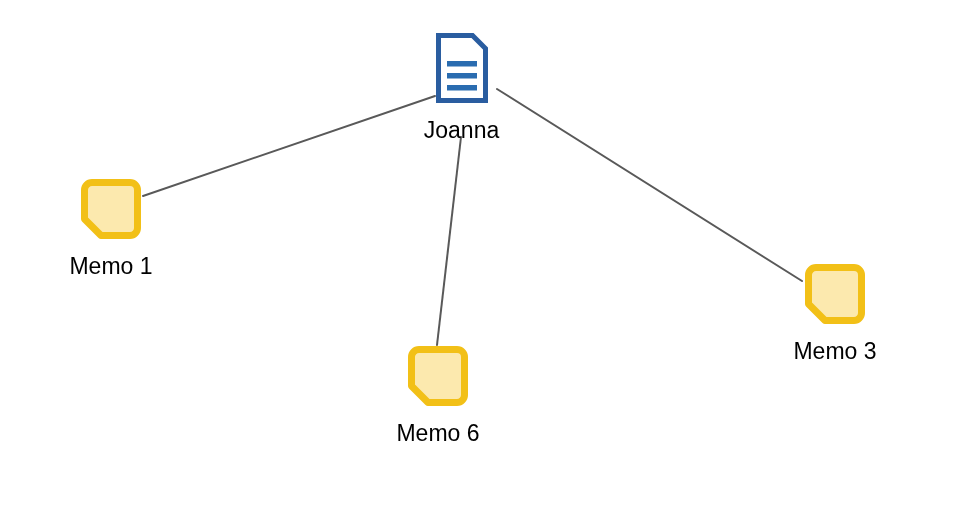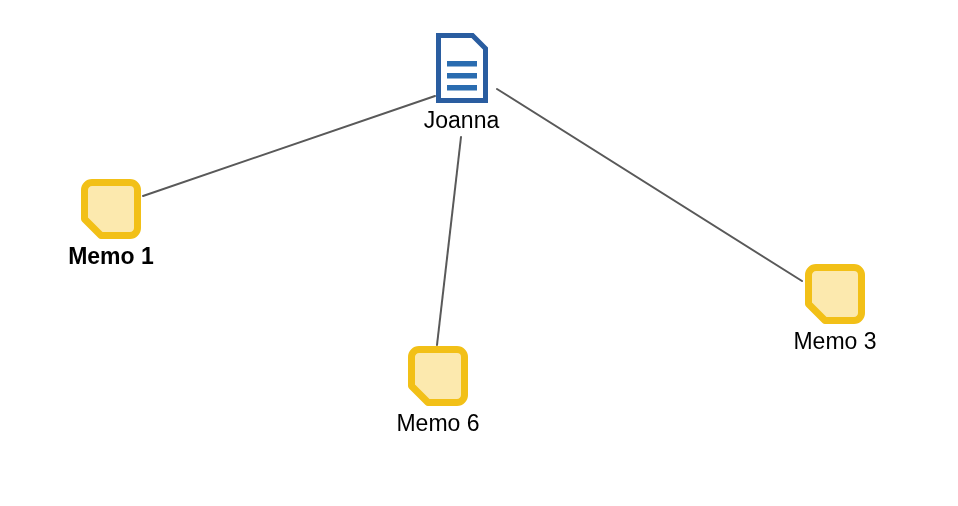--- a/index.html
+++ b/index.html
@@ -29,36 +29,36 @@
   .node {
     position: absolute;
     display: flex;
     flex-direction: column;
     align-items: center;
   }
   .node-graphic {
     display: block;
   }
   .node-label {
-    margin-top: 2px;
+    margin-top: 12px;
     color: #000000;
     font-size: 23px;
     line-height: 30px;
     font-family: "Liberation Sans", sans-serif;
     white-space: nowrap;
     letter-spacing: 0px;
   }
   
   #node-joanna {
     left: 389px;
     top: 33px;
     width: 145px;
   }
   
-  #node-memo-1 { left: 51px;  top: 179px; width: 120px; font-weight: bold; }
+  #node-memo-1 { left: 51px;  top: 179px; width: 120px; }
   #node-memo-2 { left: 378px; top: 346px; width: 120px; }
   #node-memo-3 { left: 775px; top: 264px; width: 120px; }
 </style>
 </head>
 <body>
 
 <div id="canvas" style="background: rgb(255, 255, 255);">
 
   <svg id="edge-layer" viewBox="0 0 958 506" width="958" height="506" xmlns="http://www.w3.org/2000/svg">
     <line x1="435" y1="96" x2="143" y2="196" stroke="#595959" stroke-width="2" stroke-linecap="round"></line>

